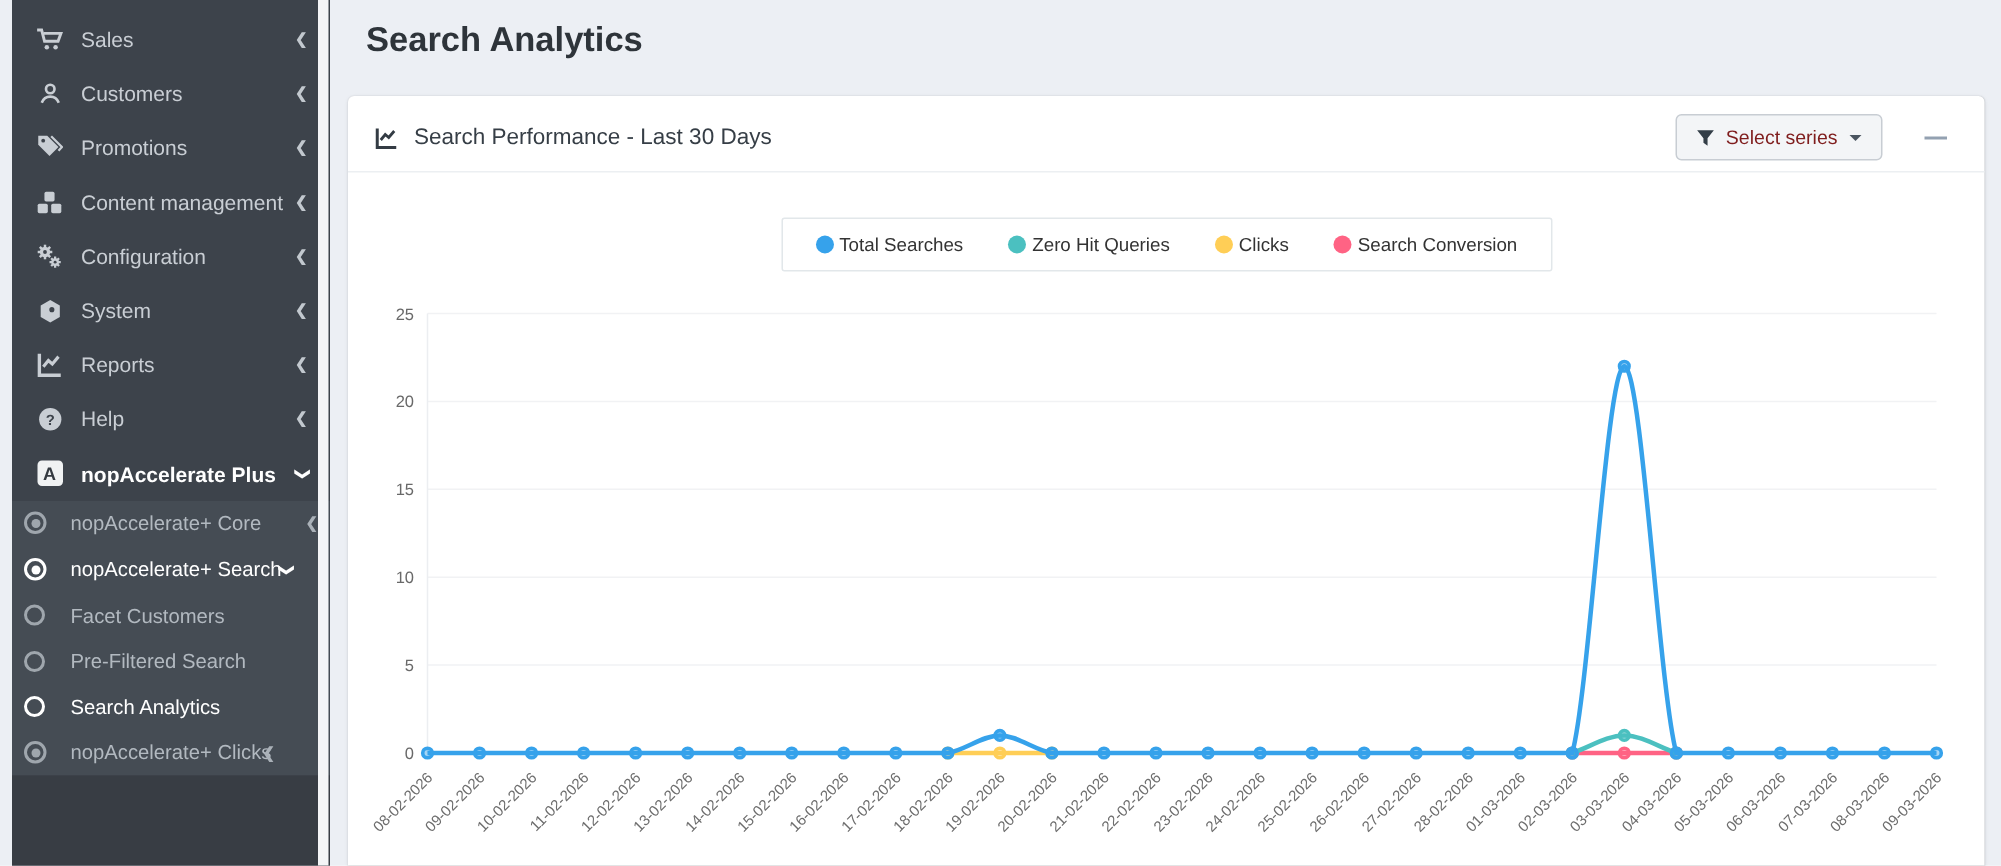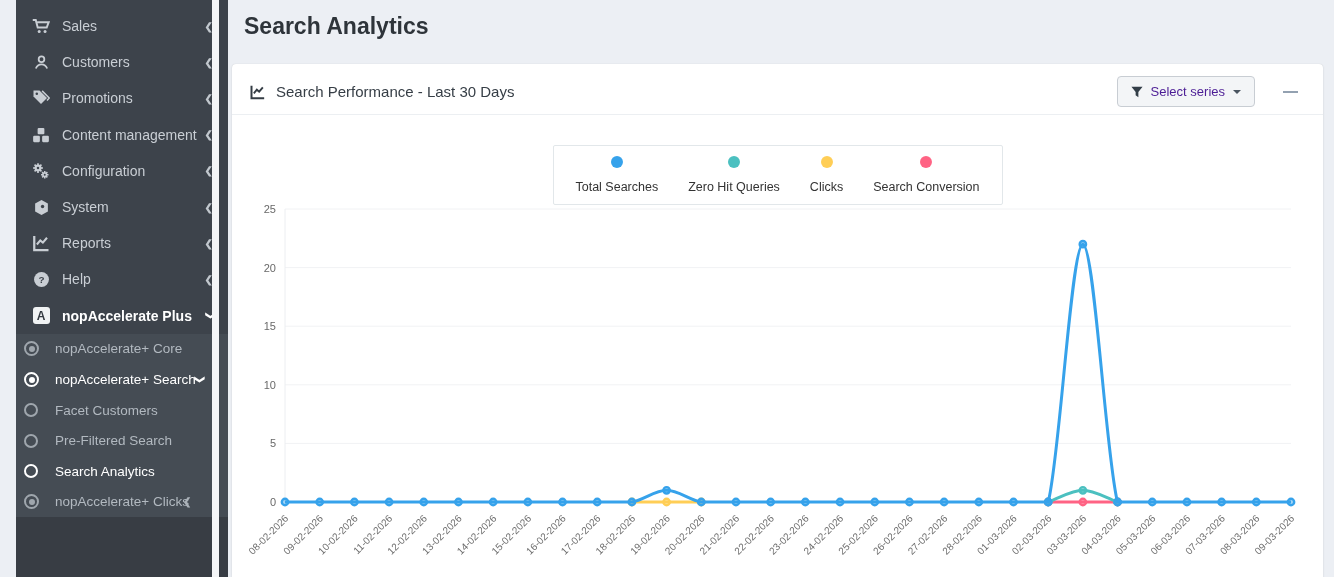--- a/index.html
+++ b/index.html
@@ -1,20 +1,20 @@
 <!DOCTYPE html>
 <html><head>
 <meta charset="utf-8">
 <style>
   * { margin:0; padding:0; box-sizing:border-box; }
   html,body { width:1334px; height:577px; overflow:hidden;
     font-family:"Liberation Sans", sans-serif; background:#eceff4; }
 
   
-  .sidebar { position:absolute; left:16px; top:0; width:212px; height:577px;
+  .sidebar { position:absolute; left:8px; top:0; width:212px; height:577px;
     background:#3d434b; display:flex; flex-direction:column; }
   .side-pad { height:8px; }
   .side-item { display:flex; align-items:center; height:36.2px; padding:0 15px;
     color:#c9ced4; font-size:14px; cursor:pointer; }
   .side-item .ic { width:20px; margin-right:11px; display:flex; justify-content:center;
     align-items:center; color:#c9ced4; }
   .chev { margin-left:auto; font-size:10px; color:#c2c8ce; font-weight:bold; }
   .chev.down { transform:rotate(-90deg); display:inline-block; }
   .plusrow { color:#fff; font-weight:bold; }
   .plusrow .chev { color:#fff; }
@@ -45,32 +45,32 @@
 
   .card { position:absolute; left:232px; top:64px; width:1091px; height:513px;
     background:#fff; border-radius:4px 4px 0 0;
     box-shadow:0 0 1px rgba(0,0,0,.15), 0 1px 3px rgba(0,0,0,.08); }
   .card-header { height:51px; border-bottom:1px solid #eceff2; display:flex;
     align-items:center; padding:5px 22px 0 17px; }
   .card-title { font-size:15px; color:#363e46; margin-left:10px; }
   .hdr-tools { margin-left:auto; display:flex; align-items:center; gap:24px; }
   .btn-select { display:flex; align-items:center; gap:8px; background:#f3f5f7;
     border:1px solid #c8cdd3; border-radius:4px; padding:7px 13px; font-size:13px;
-    color:#4c1d95; cursor:pointer; font-family:inherit; }
+    color:#7f1d1d; cursor:pointer; font-family:inherit; }
   .caret { width:0; height:0; border:4px solid transparent; border-top-color:#4a5560;
     margin-top:4px; }
   .btn-collapse { width:22px; height:22px; background:none; border:none;
     display:flex; align-items:center; justify-content:center; cursor:pointer; }
   .minus-bar { width:15px; height:2px; background:#93a1b1; }
 
   .card-body { position:relative; height:461px; }
   .legend { position:absolute; top:30px; left:50%; transform:translateX(-50%);
     display:inline-flex; align-items:center; gap:30px; background:#fff;
     border:1px solid #e2e7ea; border-radius:2px; padding:10px 22px; white-space:nowrap; }
-  .legend-item { display:flex; align-items:center; gap:12px; cursor:pointer;flex-direction:column; }
+  .legend-item { display:flex; align-items:center; gap:4px; cursor:pointer; }
   .legend-dot { width:12px; height:12px; border-radius:50%; }
   .legend-label { font-size:12.5px; color:#333; }
 
   #chart-svg { position:absolute; left:0; top:0; }
   .ytick { font:11px "Liberation Sans", sans-serif; fill:#696969; }
   .xtick { font:10px "Liberation Sans", sans-serif; fill:#6d6d6d; }
 </style>
 </head>
 <body>
 

